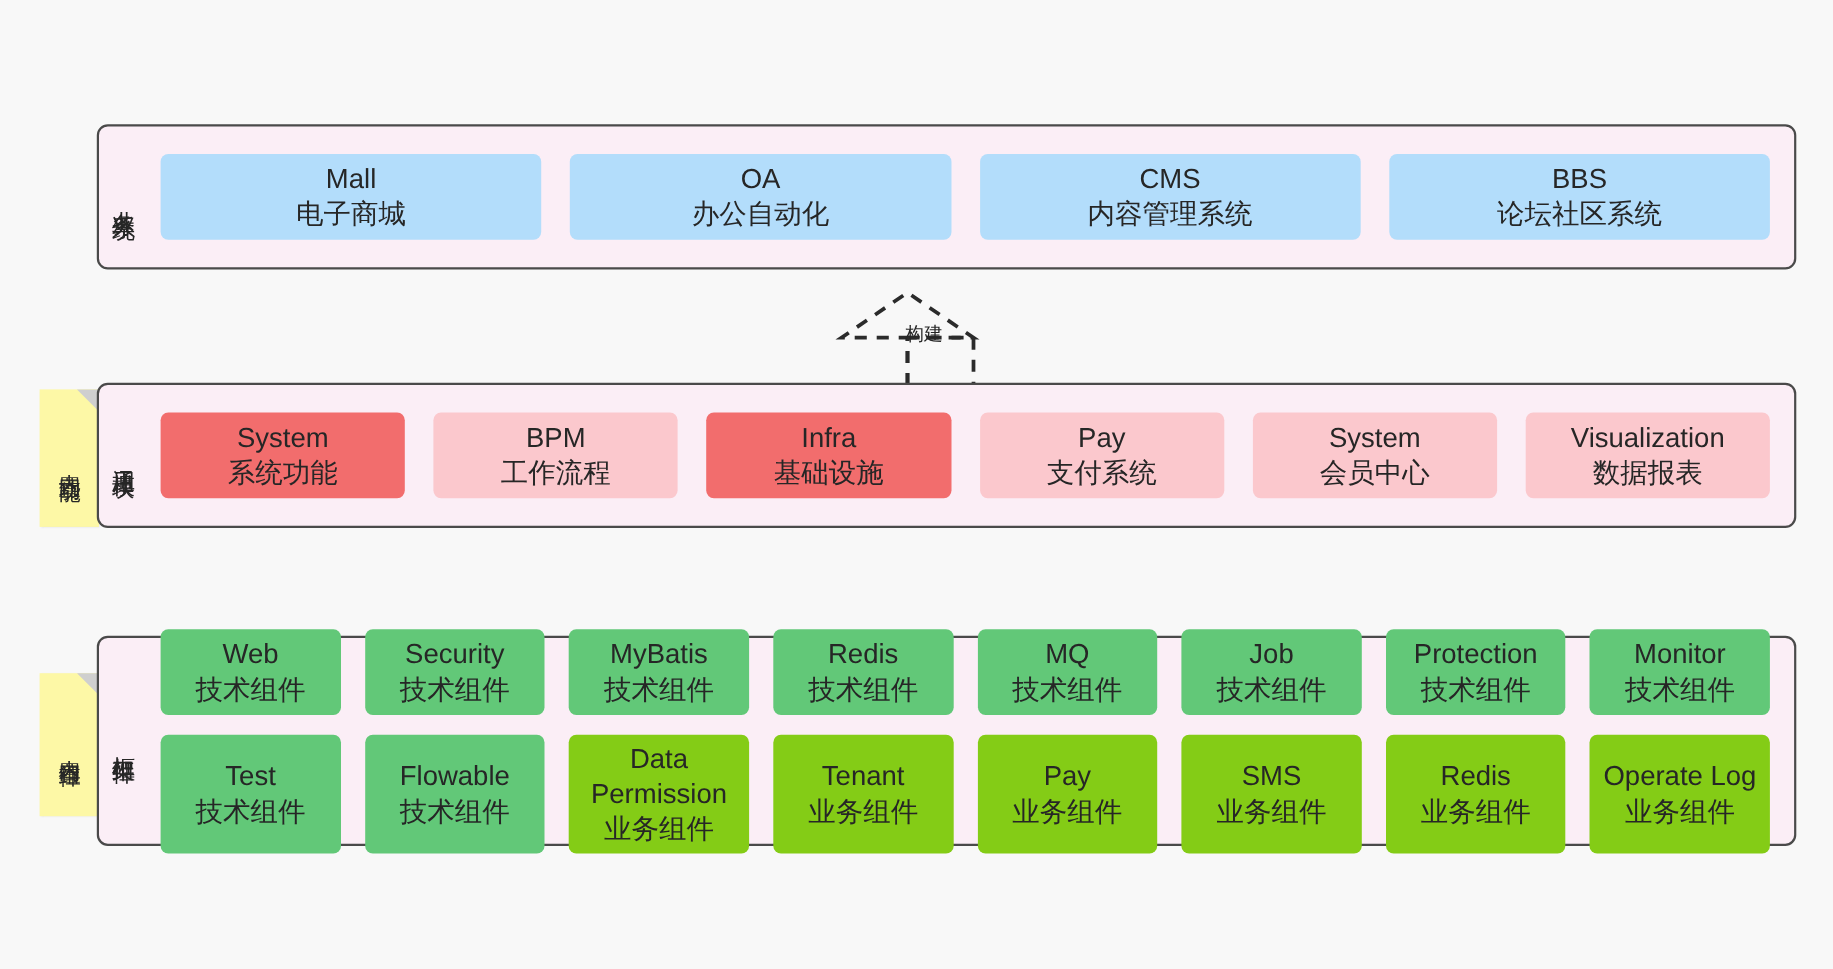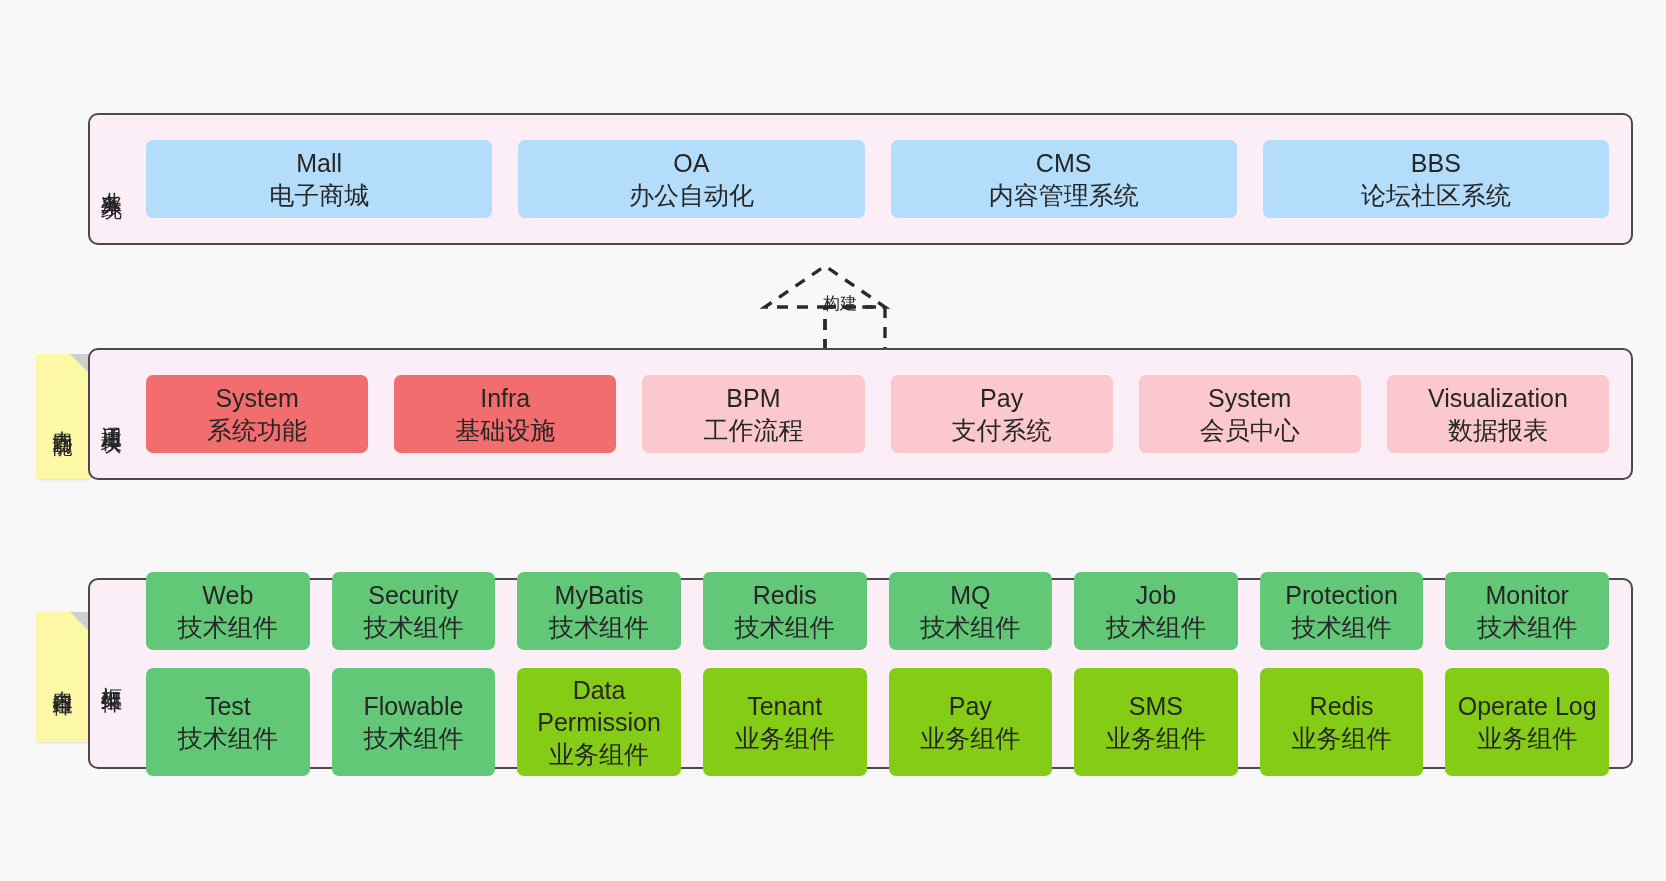--- a/index.html
+++ b/index.html
@@ -157,27 +157,27 @@
   </div>
 
   <div class="layer" id="layer-module" style="left:88px;top:348px;width:1545px;height:132px;">
     <div class="layer-title">通用模块</div>
     <div class="layer-body">
       <div class="row">
         <div class="cell c-red">
           <span class="t1">System</span>
           <span class="t2">系统功能</span>
         </div>
+        <div class="cell c-pink">
+          <span class="t1">BPM</span>
+          <span class="t2">工作流程</span>
+        </div>
         <div class="cell c-red">
           <span class="t1">Infra</span>
           <span class="t2">基础设施</span>
-        </div>
-        <div class="cell c-pink">
-          <span class="t1">BPM</span>
-          <span class="t2">工作流程</span>
         </div>
         <div class="cell c-pink">
           <span class="t1">Pay</span>
           <span class="t2">支付系统</span>
         </div>
         <div class="cell c-pink">
           <span class="t1">System</span>
           <span class="t2">会员中心</span>
         </div>
         <div class="cell c-pink">

